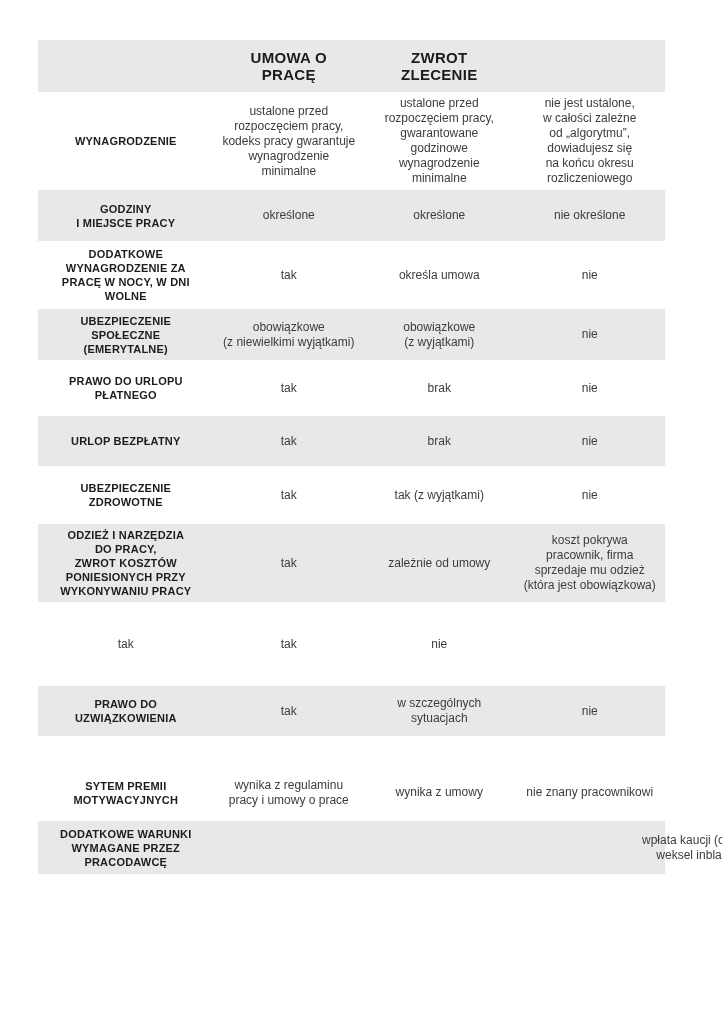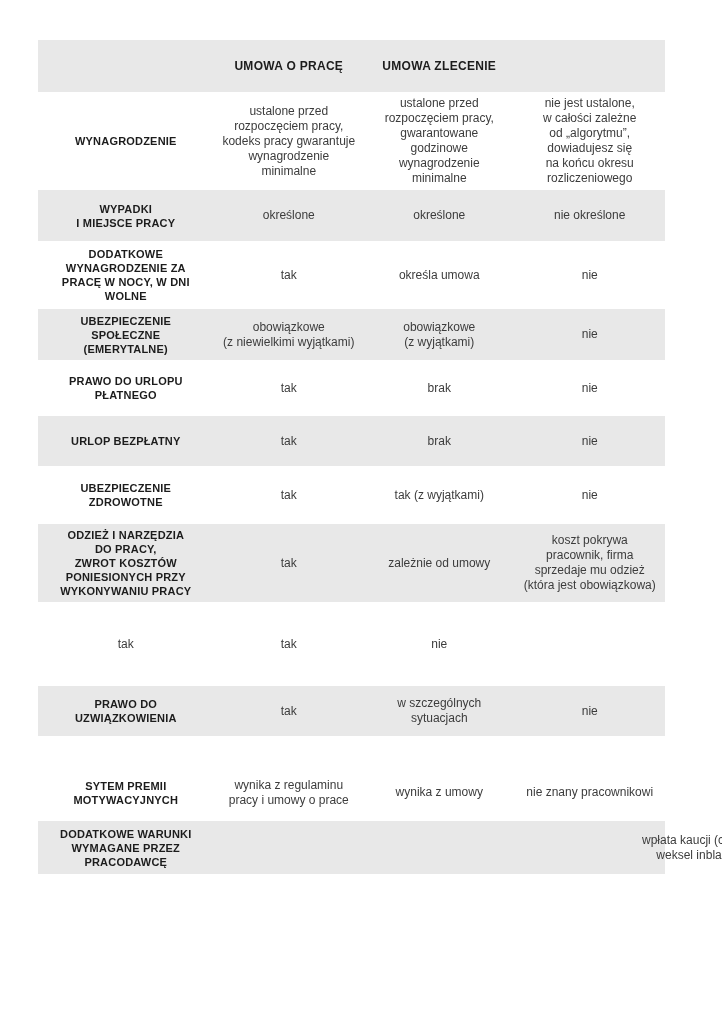--- a/index.html
+++ b/index.html
@@ -45,21 +45,21 @@
     letter-spacing: 0.2px;
     color: #1c1c1c;
   }
   .cell.value {
     font-size: 12px;
     line-height: 15px;
     color: #3c3c3c;
   }
   .row.header .cell {
     font-weight: bold;
-    font-size: 12px;
+    font-size: 15px;
     letter-spacing: 0.3px;
     color: #1c1c1c;
   }
   .table > .row:nth-child(1)  { min-height: 52px; }
   .table > .row:nth-child(2)  { min-height: 96px; }
   .table > .row:nth-child(3)  { min-height: 51px; }
   .table > .row:nth-child(4)  { min-height: 68px; }
   .table > .row:nth-child(5)  { min-height: 51px; }
   .table > .row:nth-child(6)  { min-height: 56px; }
   .table > .row:nth-child(7)  { min-height: 50px; }
@@ -72,21 +72,21 @@
 </style>
 </head>
 <body>
 
 <div class="page">
   <div class="table">
 
     <div class="row header">
       <div class="cell"></div>
       <div class="cell">UMOWA O PRACĘ</div>
-      <div class="cell">UMOWA ZLECENIE</div>
+      <div class="cell">ZWROT ZLECENIE</div>
     </div>
 
     <div class="row">
       <div class="cell label">WYNAGRODZENIE</div>
       <div class="cell value">ustalone przed
 rozpoczęciem pracy,
 kodeks pracy gwarantuje
 wynagrodzenie
 minimalne</div>
       <div class="cell value">ustalone przed
@@ -97,21 +97,21 @@
 minimalne</div>
       <div class="cell value">nie jest ustalone,
 w całości zależne
 od „algorytmu”,
 dowiadujesz się
 na końcu okresu
 rozliczeniowego</div>
     </div>
 
     <div class="row">
-      <div class="cell label">WYPADKI
+      <div class="cell label">GODZINY
 I MIEJSCE PRACY</div>
       <div class="cell value">określone</div>
       <div class="cell value">określone</div>
       <div class="cell value">nie określone</div>
     </div>
 
     <div class="row">
       <div class="cell label">DODATKOWE
 WYNAGRODZENIE ZA
 PRACĘ W NOCY, W DNI

